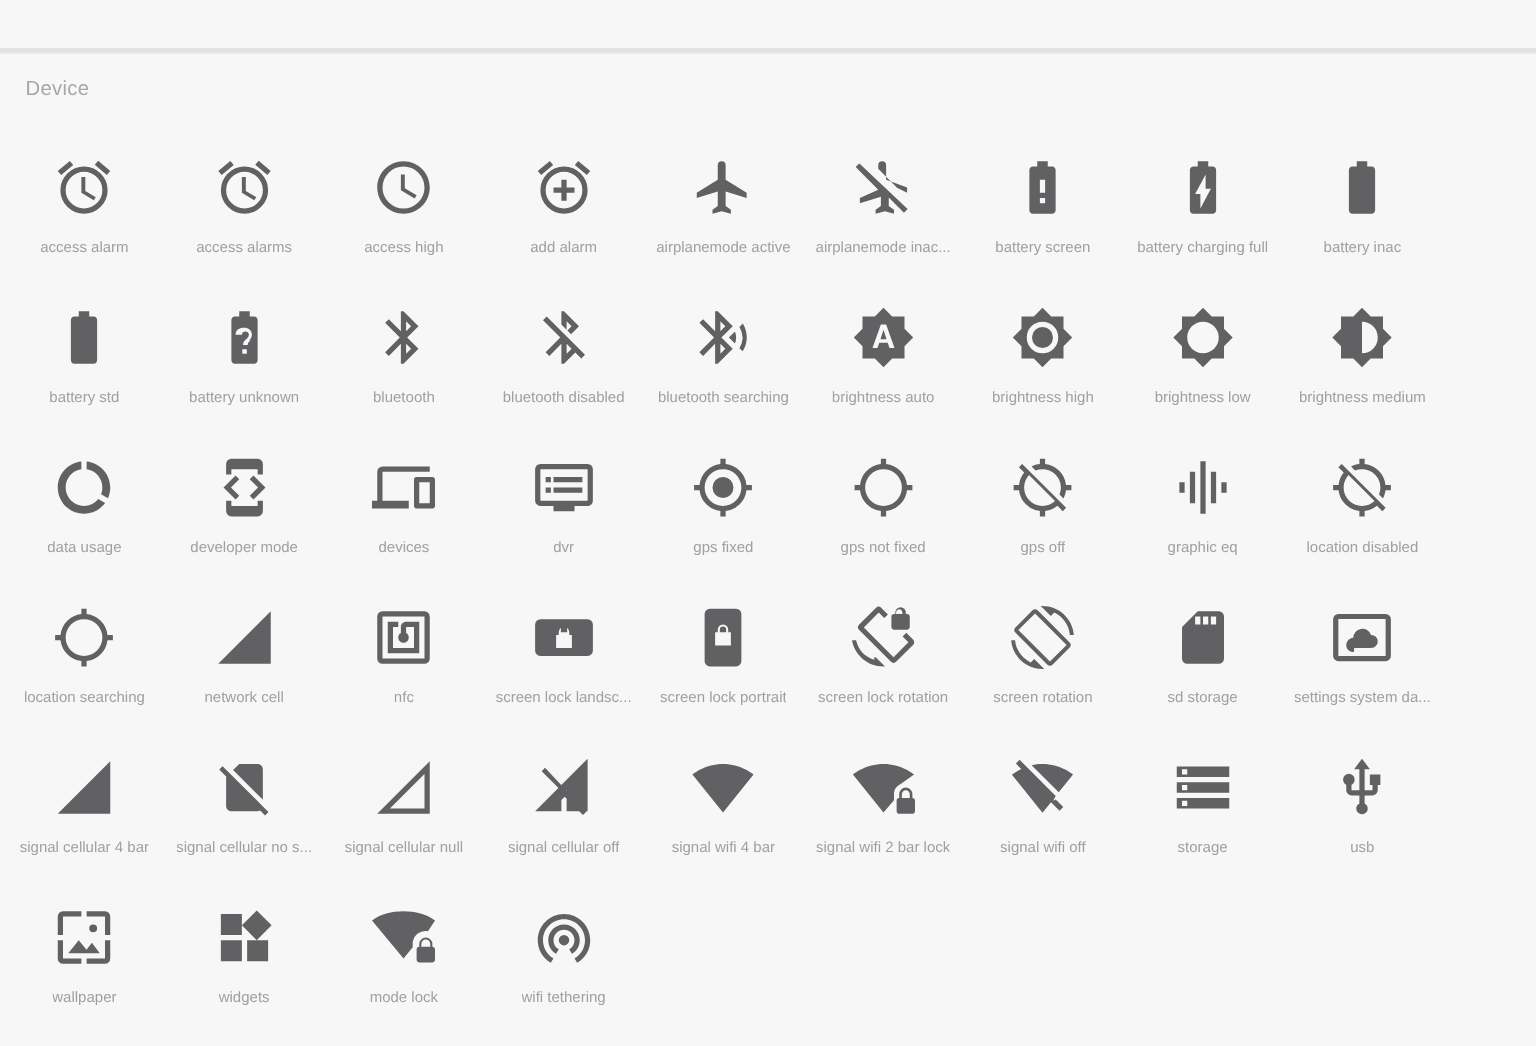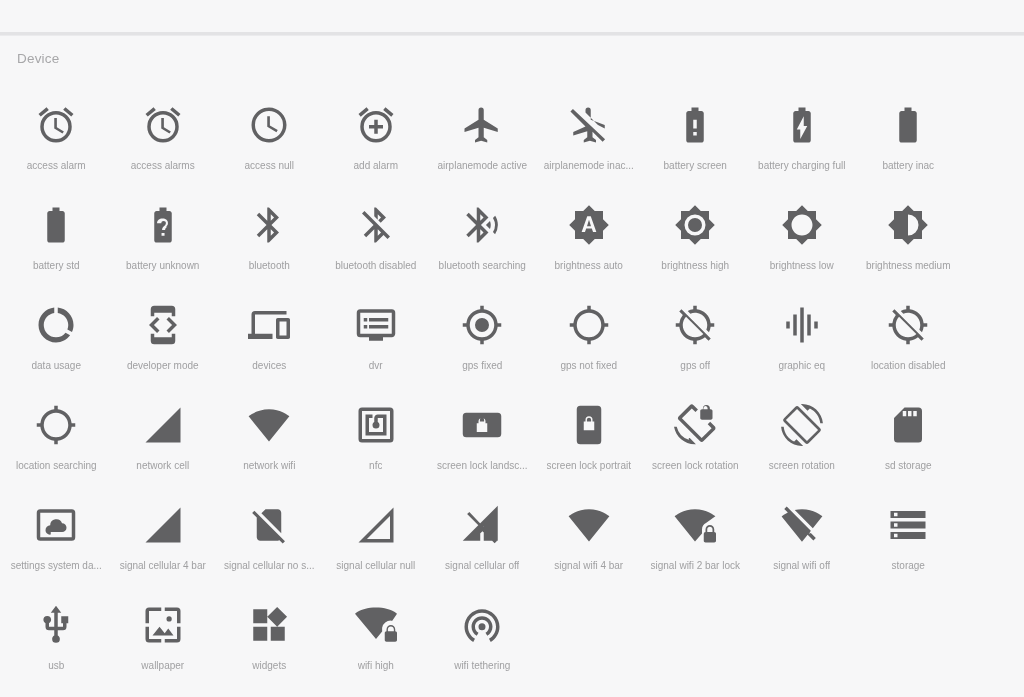--- a/index.html
+++ b/index.html
@@ -100,21 +100,21 @@
           </svg>
         </div>
         <div class="cell-label">access alarms</div>
       </div>
       <div class="cell">
         <div class="icon-box">
           <svg viewBox="0 0 24 24" xmlns="http://www.w3.org/2000/svg">
             <path d="M11.99 2C6.47 2 2 6.48 2 12s4.47 10 9.99 10C17.52 22 22 17.52 22 12S17.52 2 11.99 2zM12 20a8 8 0 110-16 8 8 0 010 16zm.5-13H11v6l5.25 3.15.75-1.23-4.5-2.67z"></path>
           </svg>
         </div>
-        <div class="cell-label">access null</div>
+        <div class="cell-label">access high</div>
       </div>
       <div class="cell">
         <div class="icon-box">
           <svg viewBox="0 0 24 24" xmlns="http://www.w3.org/2000/svg">
             <path d="M7.88 3.39L6.6 1.86 2 5.71l1.29 1.53 4.59-3.85zM22 5.72l-4.6-3.86-1.29 1.53 4.6 3.86L22 5.72zM12 4a9 9 0 100 18 9 9 0 000-18zm0 16a7 7 0 110-14 7 7 0 010 14zm1-11h-2v3H8v2h3v3h2v-3h3v-2h-3V9z"></path>
           </svg>
         </div>
         <div class="cell-label">add alarm</div>
       </div>
       <div class="cell">
@@ -314,119 +314,111 @@
         <div class="icon-box">
           <svg viewBox="0 0 24 24" xmlns="http://www.w3.org/2000/svg">
             <path d="M2 22h20V2L2 22z"></path>
           </svg>
         </div>
         <div class="cell-label">network cell</div>
       </div>
       <div class="cell">
         <div class="icon-box">
           <svg viewBox="0 0 24 24" xmlns="http://www.w3.org/2000/svg">
+            <path d="M20 2H4a2 2 0 00-2 2v16a2 2 0 002 2h16a2 2 0 002-2V4a2 2 0 00-2-2zm0 18H4V4h16v16zM18 6h-5c-1.1 0-2 .9-2 2v2.28c-.6.35-1 .98-1 1.72a2 2 0 004 0c0-.74-.4-1.38-1-1.72V8h3v8H8V8h2V6H6v12h12V6z"></path>
+          </svg>
+        </div>
+        <div class="cell-label">nfc</div>
+      </div>
+      <div class="cell">
+        <div class="icon-box">
+          <svg viewBox="0 0 24 24" xmlns="http://www.w3.org/2000/svg">
+            <path d="M21 5H3a2 2 0 00-2 2v10a2 2 0 002 2h18a2 2 0 002-2V7a2 2 0 00-2-2zm-6 11H9v-5h1v-1a2 2 0 114 0v1h1v5zm-1.8-6v-1a1.2 1.2 0 10-2.4 0v1h2.4z"></path>
+          </svg>
+        </div>
+        <div class="cell-label">screen lock landsc...</div>
+      </div>
+      <div class="cell">
+        <div class="icon-box">
+          <svg viewBox="0 0 24 24" xmlns="http://www.w3.org/2000/svg">
+            <path d="M17 1H7a2 2 0 00-2 2v18a2 2 0 002 2h10a2 2 0 002-2V3a2 2 0 00-2-2zm-2 14H9v-5h1V9a2 2 0 114 0v1h1v5zm-1.8-6V9a1.2 1.2 0 10-2.4 0v1h2.4z"></path>
+          </svg>
+        </div>
+        <div class="cell-label">screen lock portrait</div>
+      </div>
+      <div class="cell">
+        <div class="icon-box">
+          <svg viewBox="0 0 24 24" xmlns="http://www.w3.org/2000/svg">
+            <path d="M23.25 12.77l-2.57-2.57-1.41 1.41 2.22 2.22-5.66 5.66L4.51 8.17l5.66-5.66 2.1 2.1 1.41-1.41-2.48-2.48a1.49 1.49 0 00-2.12 0L2.75 7.05a1.49 1.49 0 000 2.12l12.02 12.02a1.49 1.49 0 002.12 0l6.36-6.36c.59-.55.59-1.5 0-2.06zM8.47 20.48A10.487 10.487 0 011.55 13H0c1 5.66 5.94 10 11.89 10l.62-.03-3.49-3.49-.55 0zM16 9h5c.55 0 1-.45 1-1V4c0-.55-.45-1-1-1h-.5v-.5a2 2 0 10-4 0V3H16c-.55 0-1 .45-1 1v4c0 .55.45 1 1 1zm.8-6.5c0-.72.58-1.3 1.2-1.3.62 0 1.2.58 1.2 1.3V3h-2.4v-.5z"></path>
+          </svg>
+        </div>
+        <div class="cell-label">screen lock rotation</div>
+      </div>
+      <div class="cell">
+        <div class="icon-box">
+          <svg viewBox="0 0 24 24" xmlns="http://www.w3.org/2000/svg">
+            <path d="M16.48 2.52c3.27 1.55 5.61 4.72 5.97 8.48h1.5C23.44 4.84 18.29 0 12 0l-.66.03 3.81 3.81 1.33-1.32zM10.23 1.75a1.49 1.49 0 00-2.12 0L1.75 8.11a1.49 1.49 0 000 2.12l12.02 12.02a1.49 1.49 0 002.12 0l6.36-6.36a1.49 1.49 0 000-2.12L10.23 1.75zm4.6 19.44L2.81 9.17l6.36-6.36 12.02 12.02-6.36 6.36zM7.52 21.48C4.25 19.94 1.91 16.76 1.55 13H.05C.56 19.16 5.71 24 12 24l.66-.03-3.81-3.81-1.33 1.32z"></path>
+          </svg>
+        </div>
+        <div class="cell-label">screen rotation</div>
+      </div>
+      <div class="cell">
+        <div class="icon-box">
+          <svg viewBox="0 0 24 24" xmlns="http://www.w3.org/2000/svg">
+            <path d="M18 2h-8L4.02 8 4 20a2 2 0 002 2h12a2 2 0 002-2V4a2 2 0 00-2-2zm-7 5H9V4h2v3zm3 0h-2V4h2v3zm3 0h-2V4h2v3z"></path>
+          </svg>
+        </div>
+        <div class="cell-label">sd storage</div>
+      </div>
+      <div class="cell">
+        <div class="icon-box">
+          <svg viewBox="0 0 24 24" xmlns="http://www.w3.org/2000/svg">
+            <path d="M9 16h6.5a2.5 2.5 0 000-5h-.05a3.489 3.489 0 00-6.78 1.14c-1.48.11-2.67 1.32-2.67 2.86a2.5 2.5 0 002.5 2.5c.17 0 .34-.02.5-.05V16zM21 3H3a2 2 0 00-2 2v14a2 2 0 002 2h18a2 2 0 002-2V5a2 2 0 00-2-2zm0 16.02H3V4.98h18v14.04z"></path>
+          </svg>
+        </div>
+        <div class="cell-label">settings system da...</div>
+      </div>
+      <div class="cell">
+        <div class="icon-box">
+          <svg viewBox="0 0 24 24" xmlns="http://www.w3.org/2000/svg">
+            <path d="M2 22h20V2L2 22z"></path>
+          </svg>
+        </div>
+        <div class="cell-label">signal cellular 4 bar</div>
+      </div>
+      <div class="cell">
+        <div class="icon-box">
+          <svg viewBox="0 0 24 24" xmlns="http://www.w3.org/2000/svg">
+            <path d="M18.99 5c0-1.1-.89-2-1.99-2h-7L7.66 5.34 19 16.68 18.99 5zM3.65 3.88L2.38 5.15 5 7.77V19c0 1.1.9 2 2 2h10.01c.35 0 .67-.1.96-.26l1.88 1.88 1.27-1.27L3.65 3.88z"></path>
+          </svg>
+        </div>
+        <div class="cell-label">signal cellular no s...</div>
+      </div>
+      <div class="cell">
+        <div class="icon-box">
+          <svg viewBox="0 0 24 24" xmlns="http://www.w3.org/2000/svg">
+            <path d="M20 6.83V20H6.83L20 6.83M22 2L2 22h20V2z"></path>
+          </svg>
+        </div>
+        <div class="cell-label">signal cellular null</div>
+      </div>
+      <div class="cell">
+        <div class="icon-box">
+          <svg viewBox="0 0 24 24" xmlns="http://www.w3.org/2000/svg">
+            <path d="M21 1L1 21h10v-6.17l2-2V21h8V1zM4.77 4.5L3.5 5.77l6.98 6.98L5.22 18h4.54l2.5-2.5 6.97 6.98 1.27-1.27L4.77 4.5z"></path>
+          </svg>
+        </div>
+        <div class="cell-label">signal cellular off</div>
+      </div>
+      <div class="cell">
+        <div class="icon-box">
+          <svg viewBox="0 0 24 24" xmlns="http://www.w3.org/2000/svg">
             <path d="M12.01 21.49L23.64 7c-.45-.34-4.93-4-11.64-4C5.28 3 .81 6.66.36 7l11.63 14.49.01.01.01-.01z"></path>
           </svg>
         </div>
-        <div class="cell-label">network wifi</div>
-      </div>
-      <div class="cell">
-        <div class="icon-box">
-          <svg viewBox="0 0 24 24" xmlns="http://www.w3.org/2000/svg">
-            <path d="M20 2H4a2 2 0 00-2 2v16a2 2 0 002 2h16a2 2 0 002-2V4a2 2 0 00-2-2zm0 18H4V4h16v16zM18 6h-5c-1.1 0-2 .9-2 2v2.28c-.6.35-1 .98-1 1.72a2 2 0 004 0c0-.74-.4-1.38-1-1.72V8h3v8H8V8h2V6H6v12h12V6z"></path>
-          </svg>
-        </div>
-        <div class="cell-label">nfc</div>
-      </div>
-      <div class="cell">
-        <div class="icon-box">
-          <svg viewBox="0 0 24 24" xmlns="http://www.w3.org/2000/svg">
-            <path d="M21 5H3a2 2 0 00-2 2v10a2 2 0 002 2h18a2 2 0 002-2V7a2 2 0 00-2-2zm-6 11H9v-5h1v-1a2 2 0 114 0v1h1v5zm-1.8-6v-1a1.2 1.2 0 10-2.4 0v1h2.4z"></path>
-          </svg>
-        </div>
-        <div class="cell-label">screen lock landsc...</div>
-      </div>
-      <div class="cell">
-        <div class="icon-box">
-          <svg viewBox="0 0 24 24" xmlns="http://www.w3.org/2000/svg">
-            <path d="M17 1H7a2 2 0 00-2 2v18a2 2 0 002 2h10a2 2 0 002-2V3a2 2 0 00-2-2zm-2 14H9v-5h1V9a2 2 0 114 0v1h1v5zm-1.8-6V9a1.2 1.2 0 10-2.4 0v1h2.4z"></path>
-          </svg>
-        </div>
-        <div class="cell-label">screen lock portrait</div>
-      </div>
-      <div class="cell">
-        <div class="icon-box">
-          <svg viewBox="0 0 24 24" xmlns="http://www.w3.org/2000/svg">
-            <path d="M23.25 12.77l-2.57-2.57-1.41 1.41 2.22 2.22-5.66 5.66L4.51 8.17l5.66-5.66 2.1 2.1 1.41-1.41-2.48-2.48a1.49 1.49 0 00-2.12 0L2.75 7.05a1.49 1.49 0 000 2.12l12.02 12.02a1.49 1.49 0 002.12 0l6.36-6.36c.59-.55.59-1.5 0-2.06zM8.47 20.48A10.487 10.487 0 011.55 13H0c1 5.66 5.94 10 11.89 10l.62-.03-3.49-3.49-.55 0zM16 9h5c.55 0 1-.45 1-1V4c0-.55-.45-1-1-1h-.5v-.5a2 2 0 10-4 0V3H16c-.55 0-1 .45-1 1v4c0 .55.45 1 1 1zm.8-6.5c0-.72.58-1.3 1.2-1.3.62 0 1.2.58 1.2 1.3V3h-2.4v-.5z"></path>
-          </svg>
-        </div>
-        <div class="cell-label">screen lock rotation</div>
-      </div>
-      <div class="cell">
-        <div class="icon-box">
-          <svg viewBox="0 0 24 24" xmlns="http://www.w3.org/2000/svg">
-            <path d="M16.48 2.52c3.27 1.55 5.61 4.72 5.97 8.48h1.5C23.44 4.84 18.29 0 12 0l-.66.03 3.81 3.81 1.33-1.32zM10.23 1.75a1.49 1.49 0 00-2.12 0L1.75 8.11a1.49 1.49 0 000 2.12l12.02 12.02a1.49 1.49 0 002.12 0l6.36-6.36a1.49 1.49 0 000-2.12L10.23 1.75zm4.6 19.44L2.81 9.17l6.36-6.36 12.02 12.02-6.36 6.36zM7.52 21.48C4.25 19.94 1.91 16.76 1.55 13H.05C.56 19.16 5.71 24 12 24l.66-.03-3.81-3.81-1.33 1.32z"></path>
-          </svg>
-        </div>
-        <div class="cell-label">screen rotation</div>
-      </div>
-      <div class="cell">
-        <div class="icon-box">
-          <svg viewBox="0 0 24 24" xmlns="http://www.w3.org/2000/svg">
-            <path d="M18 2h-8L4.02 8 4 20a2 2 0 002 2h12a2 2 0 002-2V4a2 2 0 00-2-2zm-7 5H9V4h2v3zm3 0h-2V4h2v3zm3 0h-2V4h2v3z"></path>
-          </svg>
-        </div>
-        <div class="cell-label">sd storage</div>
-      </div>
-      <div class="cell">
-        <div class="icon-box">
-          <svg viewBox="0 0 24 24" xmlns="http://www.w3.org/2000/svg">
-            <path d="M9 16h6.5a2.5 2.5 0 000-5h-.05a3.489 3.489 0 00-6.78 1.14c-1.48.11-2.67 1.32-2.67 2.86a2.5 2.5 0 002.5 2.5c.17 0 .34-.02.5-.05V16zM21 3H3a2 2 0 00-2 2v14a2 2 0 002 2h18a2 2 0 002-2V5a2 2 0 00-2-2zm0 16.02H3V4.98h18v14.04z"></path>
-          </svg>
-        </div>
-        <div class="cell-label">settings system da...</div>
-      </div>
-      <div class="cell">
-        <div class="icon-box">
-          <svg viewBox="0 0 24 24" xmlns="http://www.w3.org/2000/svg">
-            <path d="M2 22h20V2L2 22z"></path>
-          </svg>
-        </div>
-        <div class="cell-label">signal cellular 4 bar</div>
-      </div>
-      <div class="cell">
-        <div class="icon-box">
-          <svg viewBox="0 0 24 24" xmlns="http://www.w3.org/2000/svg">
-            <path d="M18.99 5c0-1.1-.89-2-1.99-2h-7L7.66 5.34 19 16.68 18.99 5zM3.65 3.88L2.38 5.15 5 7.77V19c0 1.1.9 2 2 2h10.01c.35 0 .67-.1.96-.26l1.88 1.88 1.27-1.27L3.65 3.88z"></path>
-          </svg>
-        </div>
-        <div class="cell-label">signal cellular no s...</div>
-      </div>
-      <div class="cell">
-        <div class="icon-box">
-          <svg viewBox="0 0 24 24" xmlns="http://www.w3.org/2000/svg">
-            <path d="M20 6.83V20H6.83L20 6.83M22 2L2 22h20V2z"></path>
-          </svg>
-        </div>
-        <div class="cell-label">signal cellular null</div>
-      </div>
-      <div class="cell">
-        <div class="icon-box">
-          <svg viewBox="0 0 24 24" xmlns="http://www.w3.org/2000/svg">
-            <path d="M21 1L1 21h10v-6.17l2-2V21h8V1zM4.77 4.5L3.5 5.77l6.98 6.98L5.22 18h4.54l2.5-2.5 6.97 6.98 1.27-1.27L4.77 4.5z"></path>
-          </svg>
-        </div>
-        <div class="cell-label">signal cellular off</div>
-      </div>
-      <div class="cell">
-        <div class="icon-box">
-          <svg viewBox="0 0 24 24" xmlns="http://www.w3.org/2000/svg">
-            <path d="M12.01 21.49L23.64 7c-.45-.34-4.93-4-11.64-4C5.28 3 .81 6.66.36 7l11.63 14.49.01.01.01-.01z"></path>
-          </svg>
-        </div>
         <div class="cell-label">signal wifi 4 bar</div>
       </div>
       <div class="cell">
         <div class="icon-box">
           <svg viewBox="0 0 24 24" xmlns="http://www.w3.org/2000/svg">
             <path d="M23 16v-1.5a2.5 2.5 0 00-5 0V16a1 1 0 00-1 1v4c0 .55.45 1 1 1h5c.55 0 1-.45 1-1v-4c0-.55-.45-1-1-1zm-1 0h-3v-1.5c0-.83.67-1.5 1.5-1.5s1.5.67 1.5 1.5V16zm-6-1.5c0-1.59.93-2.96 2.28-3.6L23.64 7c-.45-.34-4.93-4-11.64-4C5.28 3 .81 6.66.36 7l11.63 14.49.01.01.01-.01L16 16.84V14.5z"></path>
           </svg>
         </div>
         <div class="cell-label">signal wifi 2 bar lock</div>
       </div>
@@ -469,21 +461,21 @@
           </svg>
         </div>
         <div class="cell-label">widgets</div>
       </div>
       <div class="cell">
         <div class="icon-box">
           <svg viewBox="0 0 24 24" xmlns="http://www.w3.org/2000/svg">
             <path d="M20.5 9.5c.28 0 .55.04.81.08L24 5.5C20.74 3.01 16.54 2 12 2 7.46 2 3.26 3.01 0 5.5L12 20l3.5-4.24V13.5a5 5 0 015-4zm2.5 6v-1a2.5 2.5 0 00-5 0v1c-.55 0-1 .45-1 1v4c0 .55.45 1 1 1h5c.55 0 1-.45 1-1v-4c0-.55-.45-1-1-1zm-.8 0h-3.4v-1c0-.94.76-1.7 1.7-1.7.94 0 1.7.76 1.7 1.7v1z"></path>
           </svg>
         </div>
-        <div class="cell-label">wifi high</div>
+        <div class="cell-label">mode lock</div>
       </div>
       <div class="cell">
         <div class="icon-box">
           <svg viewBox="0 0 24 24" xmlns="http://www.w3.org/2000/svg">
             <path d="M12 11a2 2 0 100 4 2 2 0 000-4zm6 2c0-3.31-2.69-6-6-6s-6 2.69-6 6c0 2.22 1.21 4.15 3 5.19l1-1.74A3.99 3.99 0 018 13c0-2.21 1.79-4 4-4s4 1.79 4 4c0 1.48-.81 2.75-2 3.45l1 1.74c1.79-1.04 3-2.97 3-5.19zm-6-10C6.48 3 2 7.48 2 13c0 3.7 2.01 6.92 4.99 8.65l1-1.73C5.61 18.53 4 15.96 4 13c0-4.42 3.58-8 8-8s8 3.58 8 8c0 2.96-1.61 5.53-4 6.92l1 1.73c2.98-1.73 5-4.95 5-8.65 0-5.52-4.48-10-10-10z"></path>
           </svg>
         </div>
         <div class="cell-label">wifi tethering</div>
       </div>
     </div>

